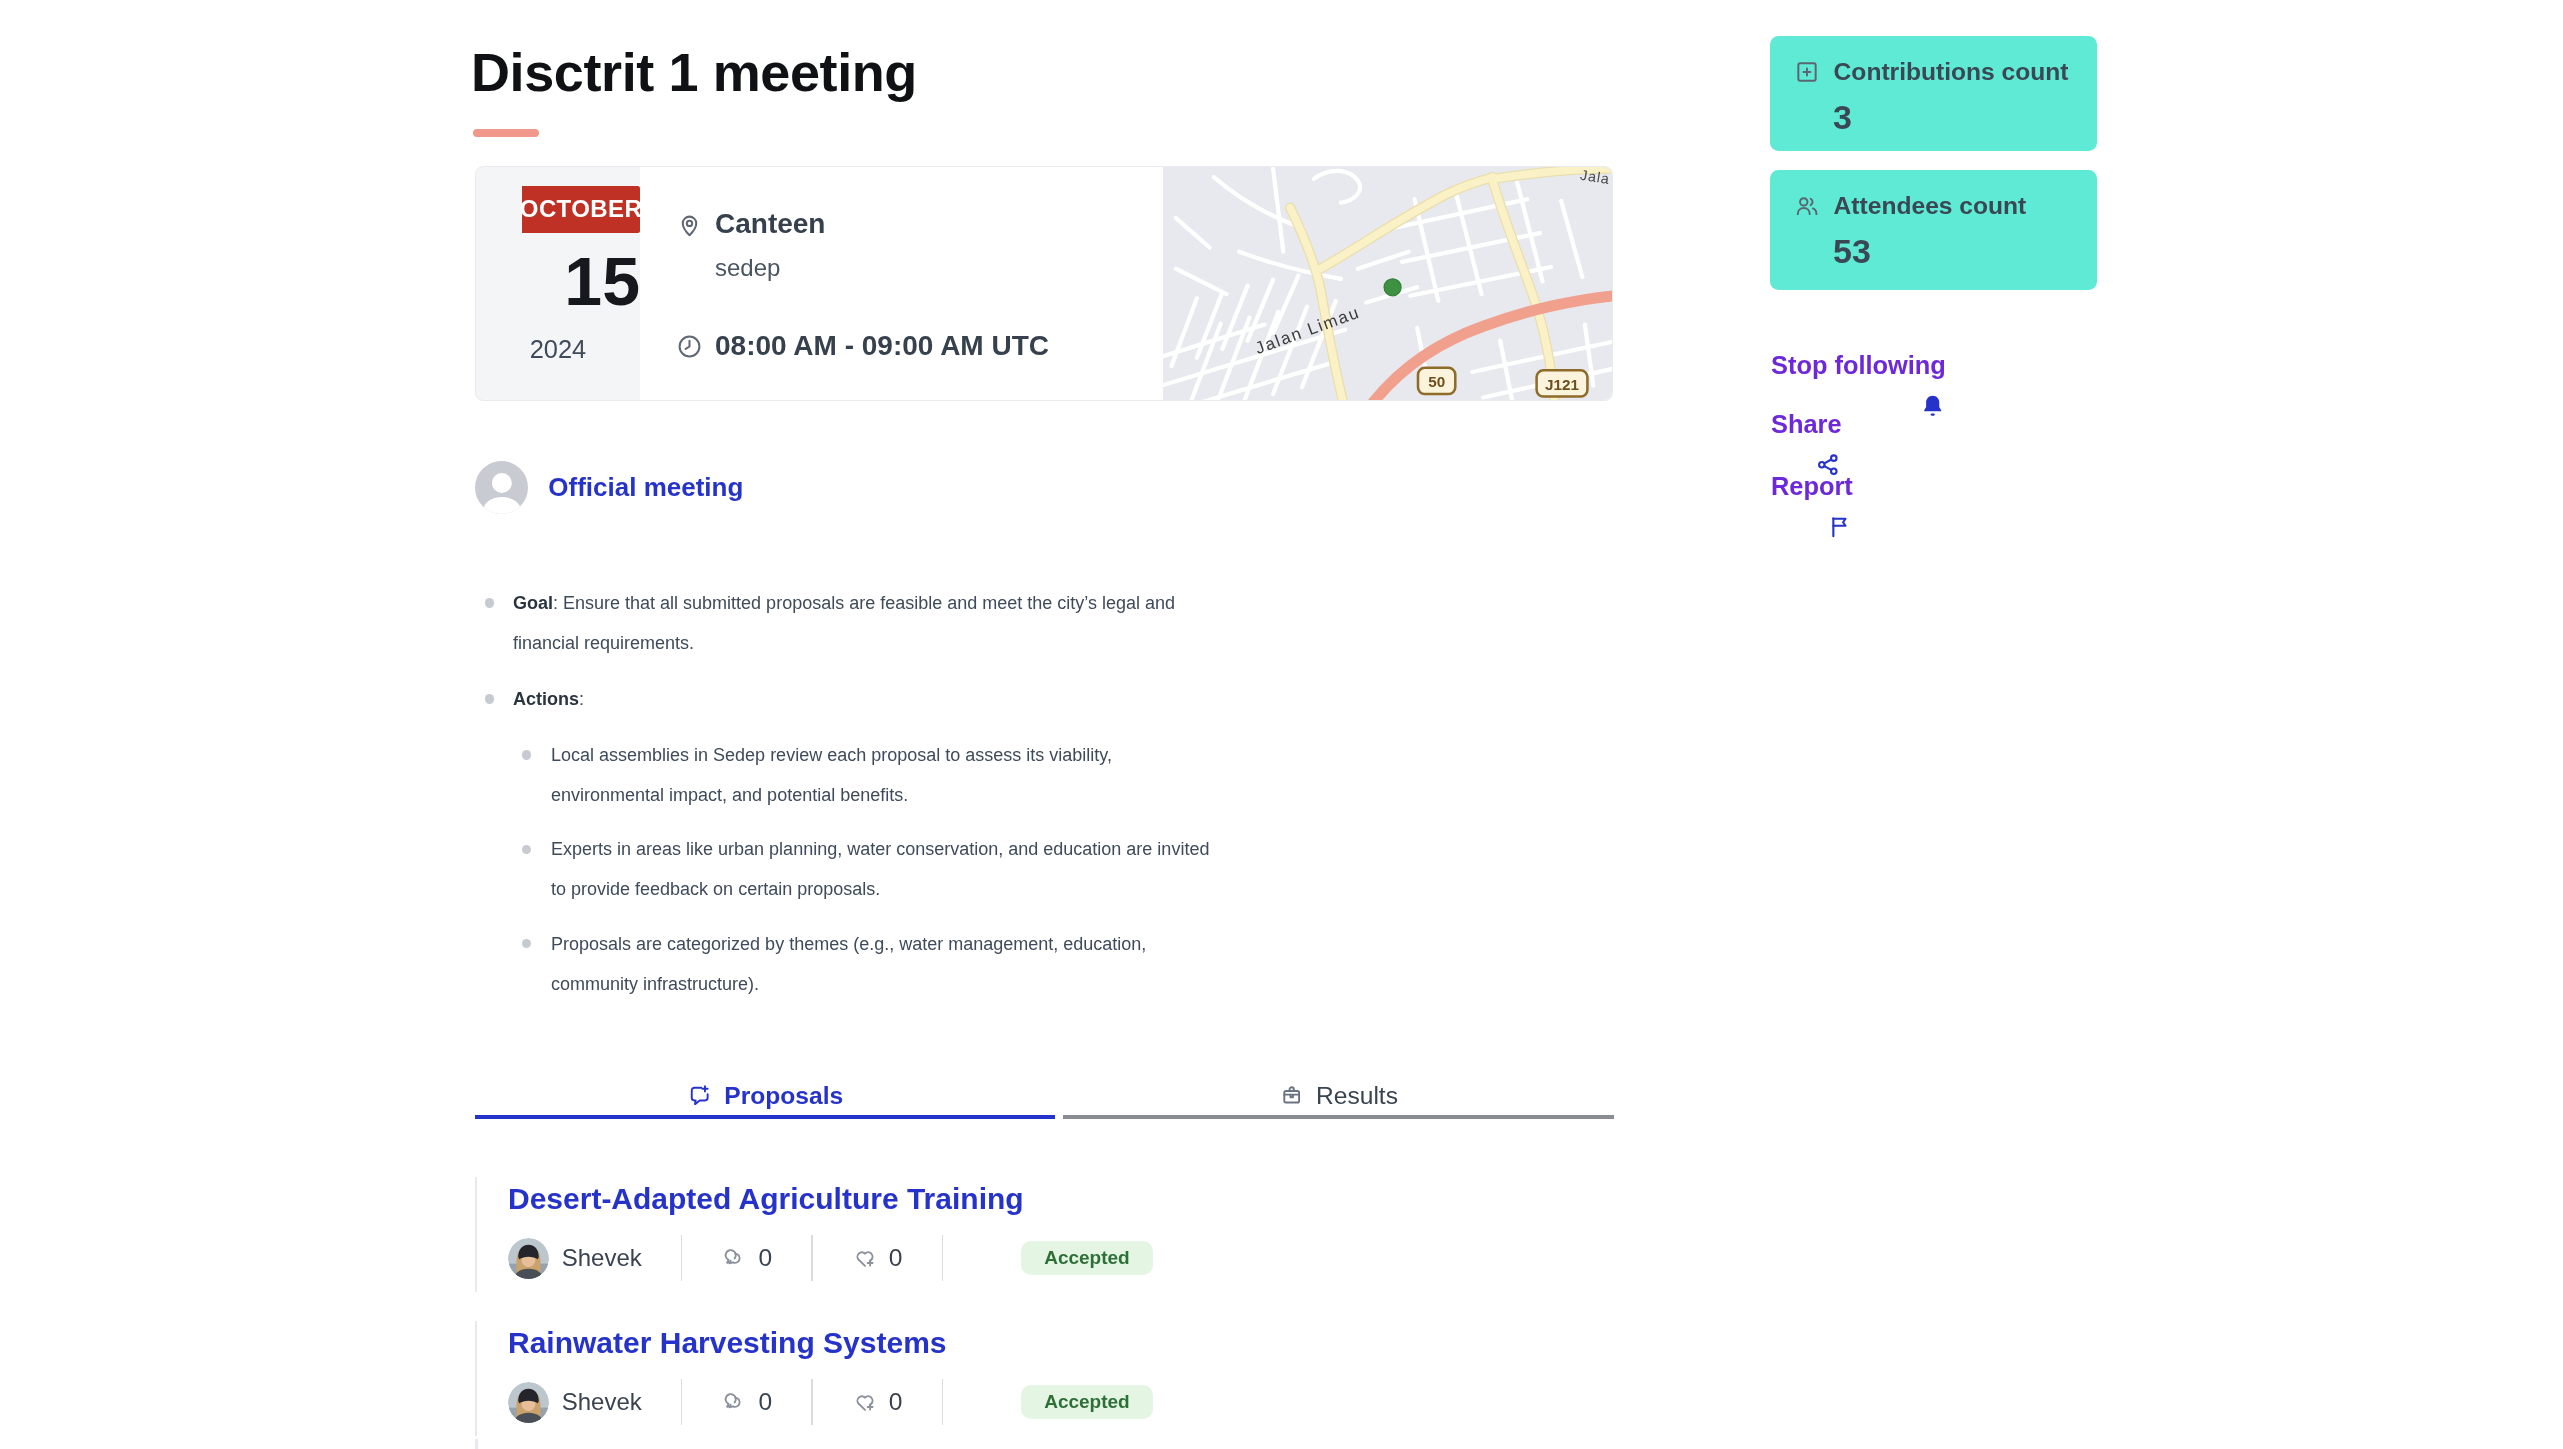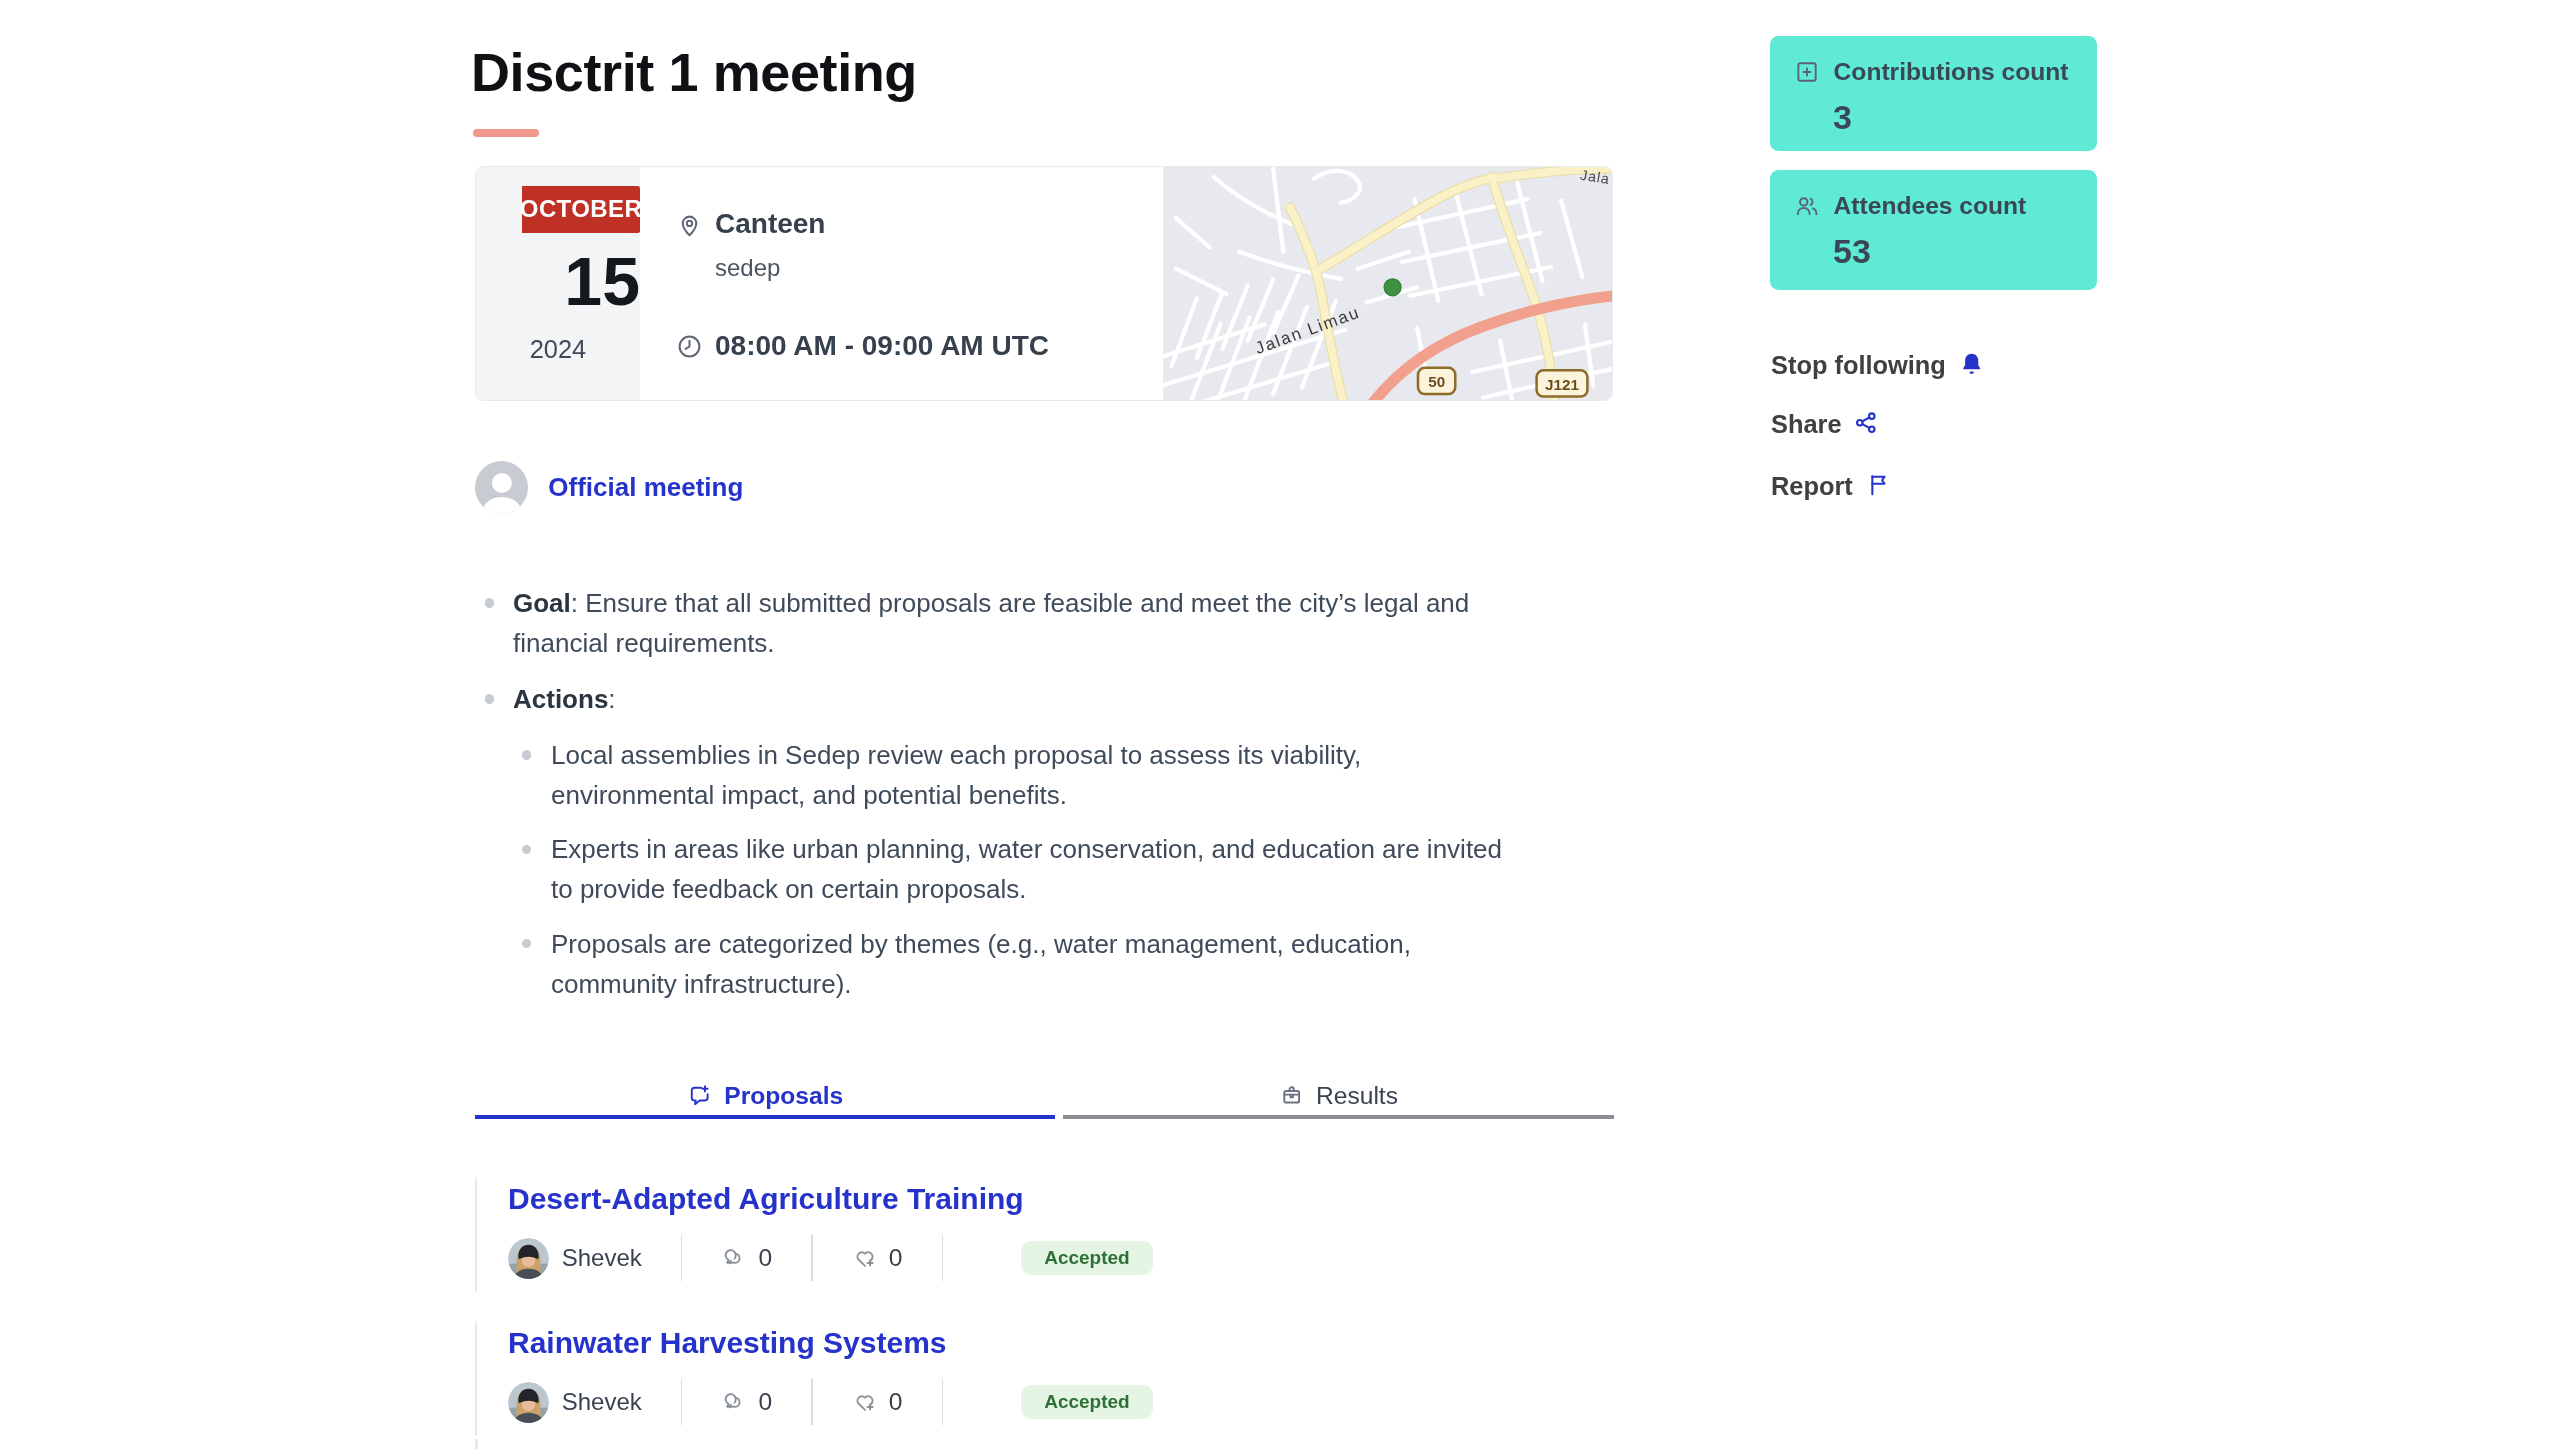--- a/index.html
+++ b/index.html
@@ -27,21 +27,21 @@
   .map-wrap { flex:0 0 449px; width:449px; height:100%; border-radius:0 8.5px 8.5px 0; overflow:hidden; }
 
   
   .author-row { position:absolute; left:475px; top:461px; display:flex; align-items:center; gap:20.3px; }
   .author-avatar { width:53px; height:53px; border-radius:50%; background:#C8CBD1; overflow:hidden; position:relative; }
   .author-avatar .head { position:absolute; left:50%; top:12px; transform:translateX(-50%); width:20.3px; height:20.3px; border-radius:50%; background:#fff; }
   .author-avatar .body { position:absolute; left:50%; top:36px; transform:translateX(-50%); width:37px; height:25.4px; border-radius:50% 50% 0 0; background:#fff; }
   .author-label { font-size:26px; font-weight:700; color:#2633CB; }
 
   
-  .desc { position:absolute; left:475px; top:583px; width:1136px; font-size:26px; line-height:40px; color:#3F4B5A; }
+  .desc { position:absolute; left:475px; top:583px; width:1136px; font-size:18px; line-height:40px; color:#3F4B5A; }
   .b-item { position:relative; padding-left:38px; margin-bottom:16px; white-space:pre-line; }
   .b-item::before { content:""; position:absolute; left:10.2px; top:15.3px; width:9.3px; height:9.3px; border-radius:50%; background:#C6CBD2; }
   .b-label { font-weight:700; color:#2A3540; }
   .sub-list { margin-top:11px; }
   .sub-item { position:relative; padding-left:38px; margin-bottom:14.4px; margin-left:38px; white-space:pre-line; }
   .sub-item::before { content:""; position:absolute; left:8.5px; top:15.3px; width:9.3px; height:9.3px; border-radius:50%; background:#C6CBD2; }
 
   
   .tabs { position:absolute; left:475px; top:1076px; width:1139px; display:flex; gap:7.6px; }
   .tab { display:flex; align-items:center; justify-content:center; gap:12px; height:43px; border-bottom:4.2px solid transparent; font-size:24.6px; cursor:pointer; }
@@ -60,21 +60,21 @@
   .pm-count { display:flex; align-items:center; gap:11px; font-size:24.6px; color:#3A4450; }
   .badge { margin-left:39px; background:#E4F5E3; color:#2E6F38; font-size:19px; font-weight:700; padding:6px 23px; border-radius:10px; }
   .next-item-sliver { position:absolute; left:475px; top:1439px; width:2.5px; height:10.2px; background:#E8E9ED; }
 
   
   .stat-card { position:absolute; left:1770px; width:327px; background:#5eead4; border-radius:8.5px; padding:22px 24px; }
   .stat-card-1 { top:36px; height:115px; }
   .stat-card-2 { top:170px; height:120px; }
   .stat-head { display:flex; align-items:center; gap:13.6px; font-size:24.6px; font-weight:600; color:#3A4754; }
   .stat-value { margin:12px 0 0 39px; font-size:34px; font-weight:700; color:#3A4754; }
-  .side-link { position:absolute; left:1771px; display:flex; align-items:flex-start; gap:12.7px; font-size:25.4px; font-weight:700; color:#404040; cursor:pointer; }
+  .side-link { position:absolute; left:1771px; display:flex; align-items:flex-end; gap:12.7px; font-size:25.4px; font-weight:700; color:#6d28d9; cursor:pointer;flex-direction:column; }
   .link-follow { top:351px; } .link-share { top:410px; } .link-report { top:472px; }
 
   svg { display:block; }
 </style>
 </head>
 <body>
 
 <div class="stage">
 
   <h1 class="page-title">Disctrit 1 meeting</h1>

